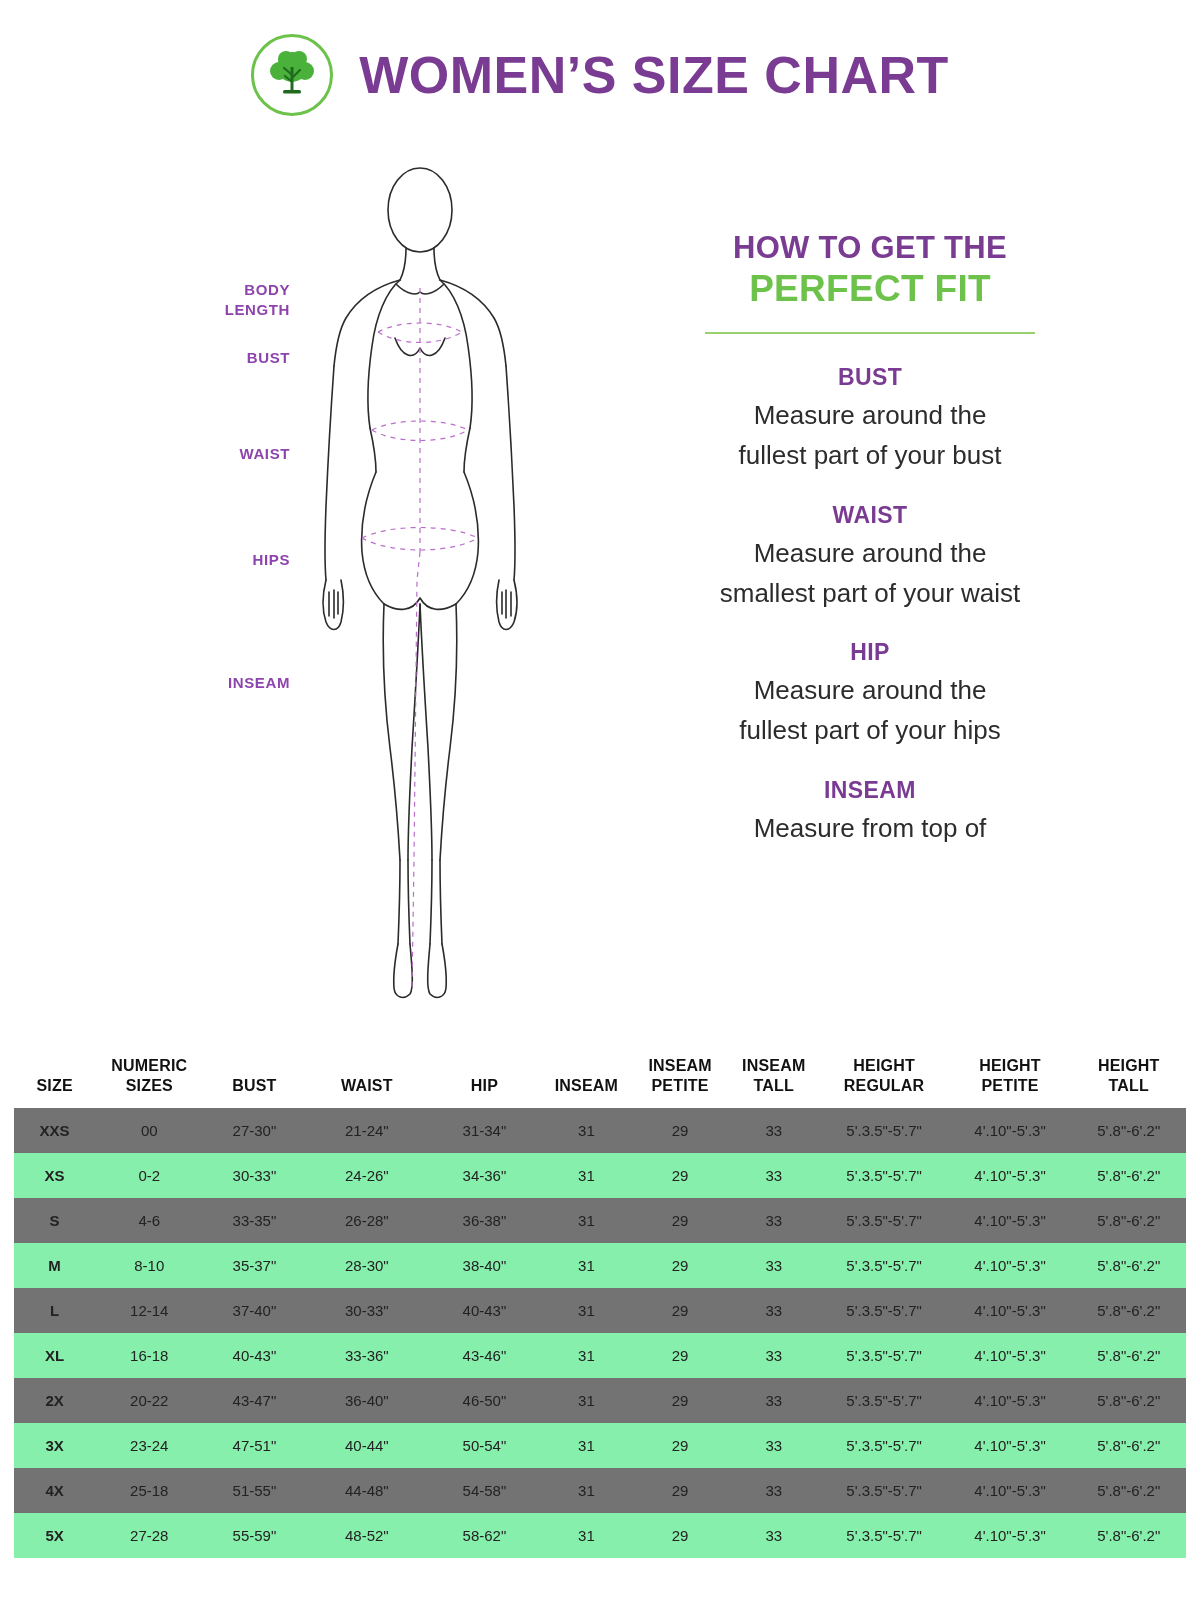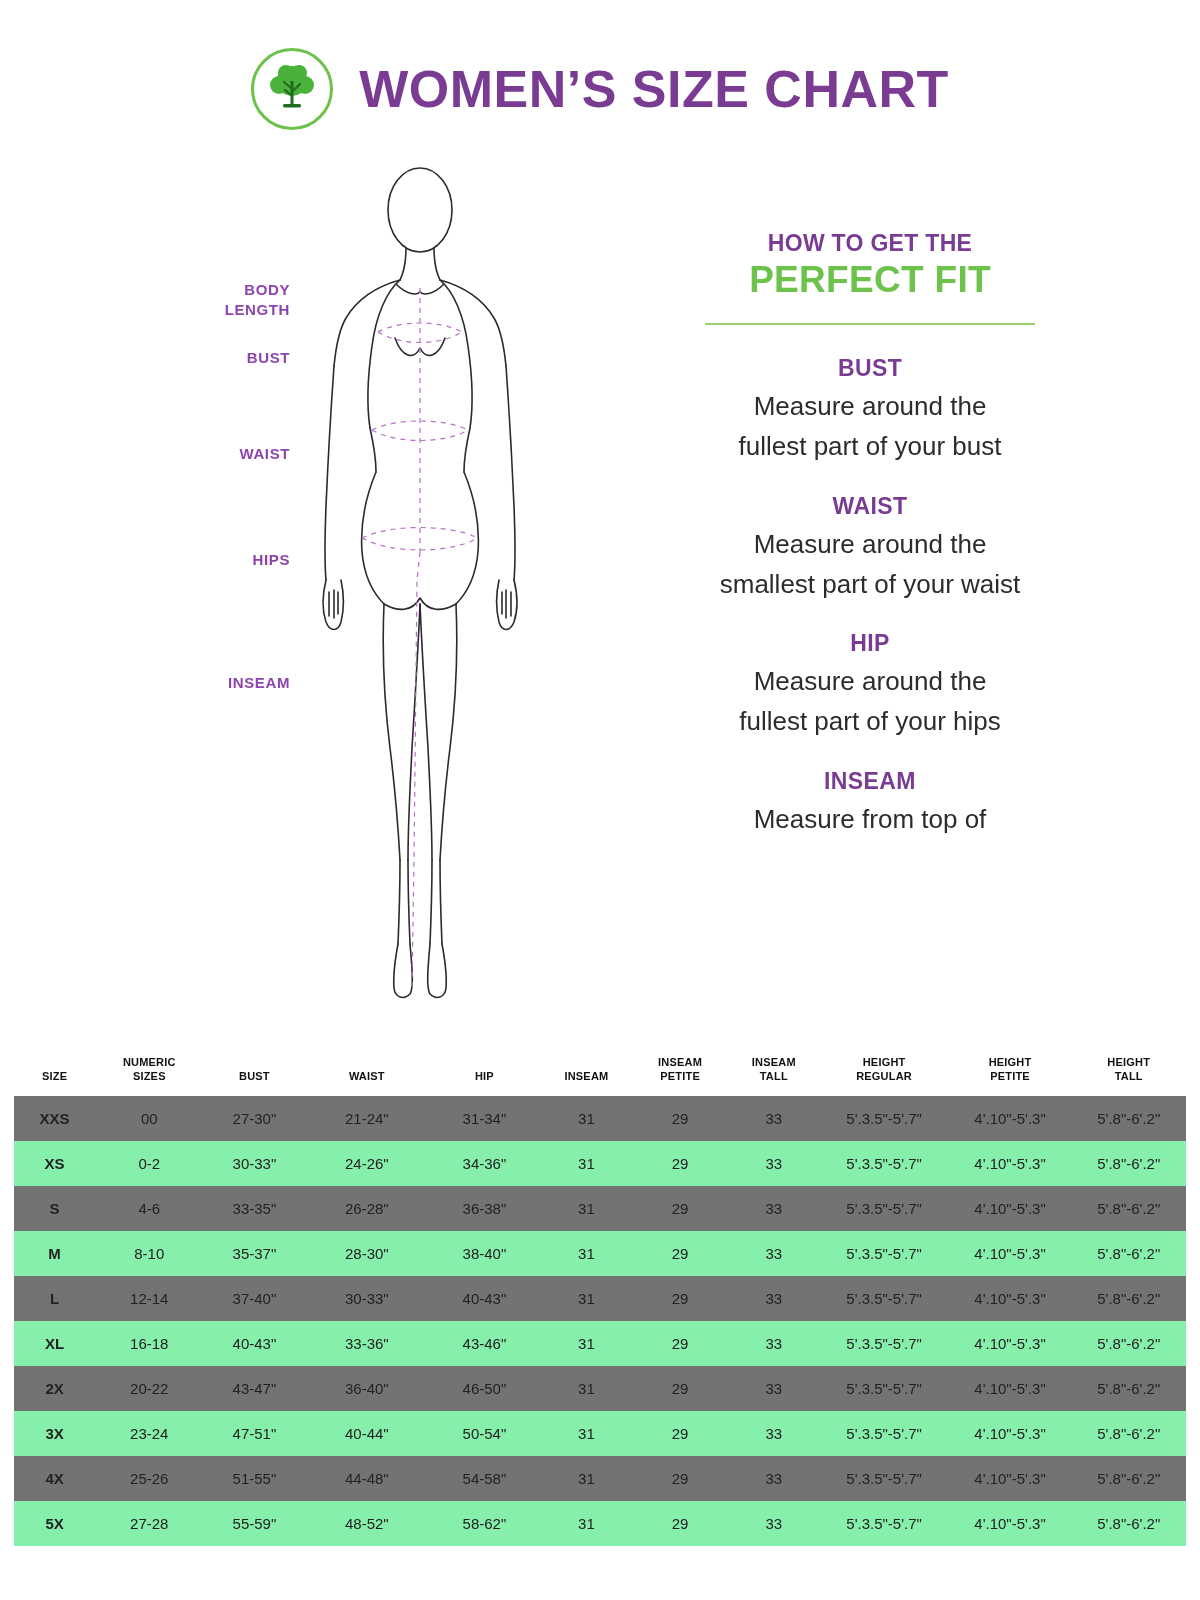--- a/index.html
+++ b/index.html
@@ -9,21 +9,21 @@
     background: #ffffff;
     font-family: "Liberation Sans", sans-serif;
     overflow: hidden;
   }
   .page { position: relative; width: 1200px; height: 1600px; }
 
   
   .header {
     display: flex; align-items: center; justify-content: center;
     gap: 26px;
-    padding-top: 48px;
+    padding-top: 34px;
   }
   .logo-circle {
     width: 82px; height: 82px; border-radius: 50%;
     border: 3px solid #6cc24a;
     display: flex; align-items: center; justify-content: center;
     flex: 0 0 auto;
   }
   .title {
     font-size: 52px;
     letter-spacing: 0.5px;
@@ -58,21 +58,21 @@
 
   
   .info {
     position: absolute;
     left: 590px; top: 230px;
     width: 560px;
     text-align: center;
   }
   .info h2 {
     margin: 0;
-    font-size: 23px;
+    font-size: 31px;
     color: #7a3b92;
     font-weight: bold;
     letter-spacing: 0.3px;
   }
   .info h2.green {
     color: #6cc24a;
     font-size: 37px;
     margin-top: 2px;
   }
   .rule {
@@ -98,21 +98,21 @@
     position: absolute;
     left: 14px; top: 1052px;
     width: 1172px;
   }
   table {
     border-collapse: collapse;
     width: 100%;
     table-layout: fixed;
   }
   th {
-    font-size: 11px;
+    font-size: 16px;
     font-weight: bold;
     color: #111;
     text-align: center;
     padding: 4px 2px 12px 2px;
     line-height: 1.25;
     vertical-align: bottom;
     letter-spacing: 0.2px;
   }
   td {
     font-size: 15px;
@@ -400,21 +400,21 @@
             <td>50-54"</td>
             <td>31</td>
             <td>29</td>
             <td>33</td>
             <td>5'.3.5"-5'.7"</td>
             <td>4'.10"-5'.3"</td>
             <td>5'.8"-6'.2"</td>
           </tr>
           <tr class="shaded">
             <td class="size-col">4X</td>
-            <td>25-26</td>
+            <td>25-18</td>
             <td>51-55"</td>
             <td>44-48"</td>
             <td>54-58"</td>
             <td>31</td>
             <td>29</td>
             <td>33</td>
             <td>5'.3.5"-5'.7"</td>
             <td>4'.10"-5'.3"</td>
             <td>5'.8"-6'.2"</td>
           </tr>

